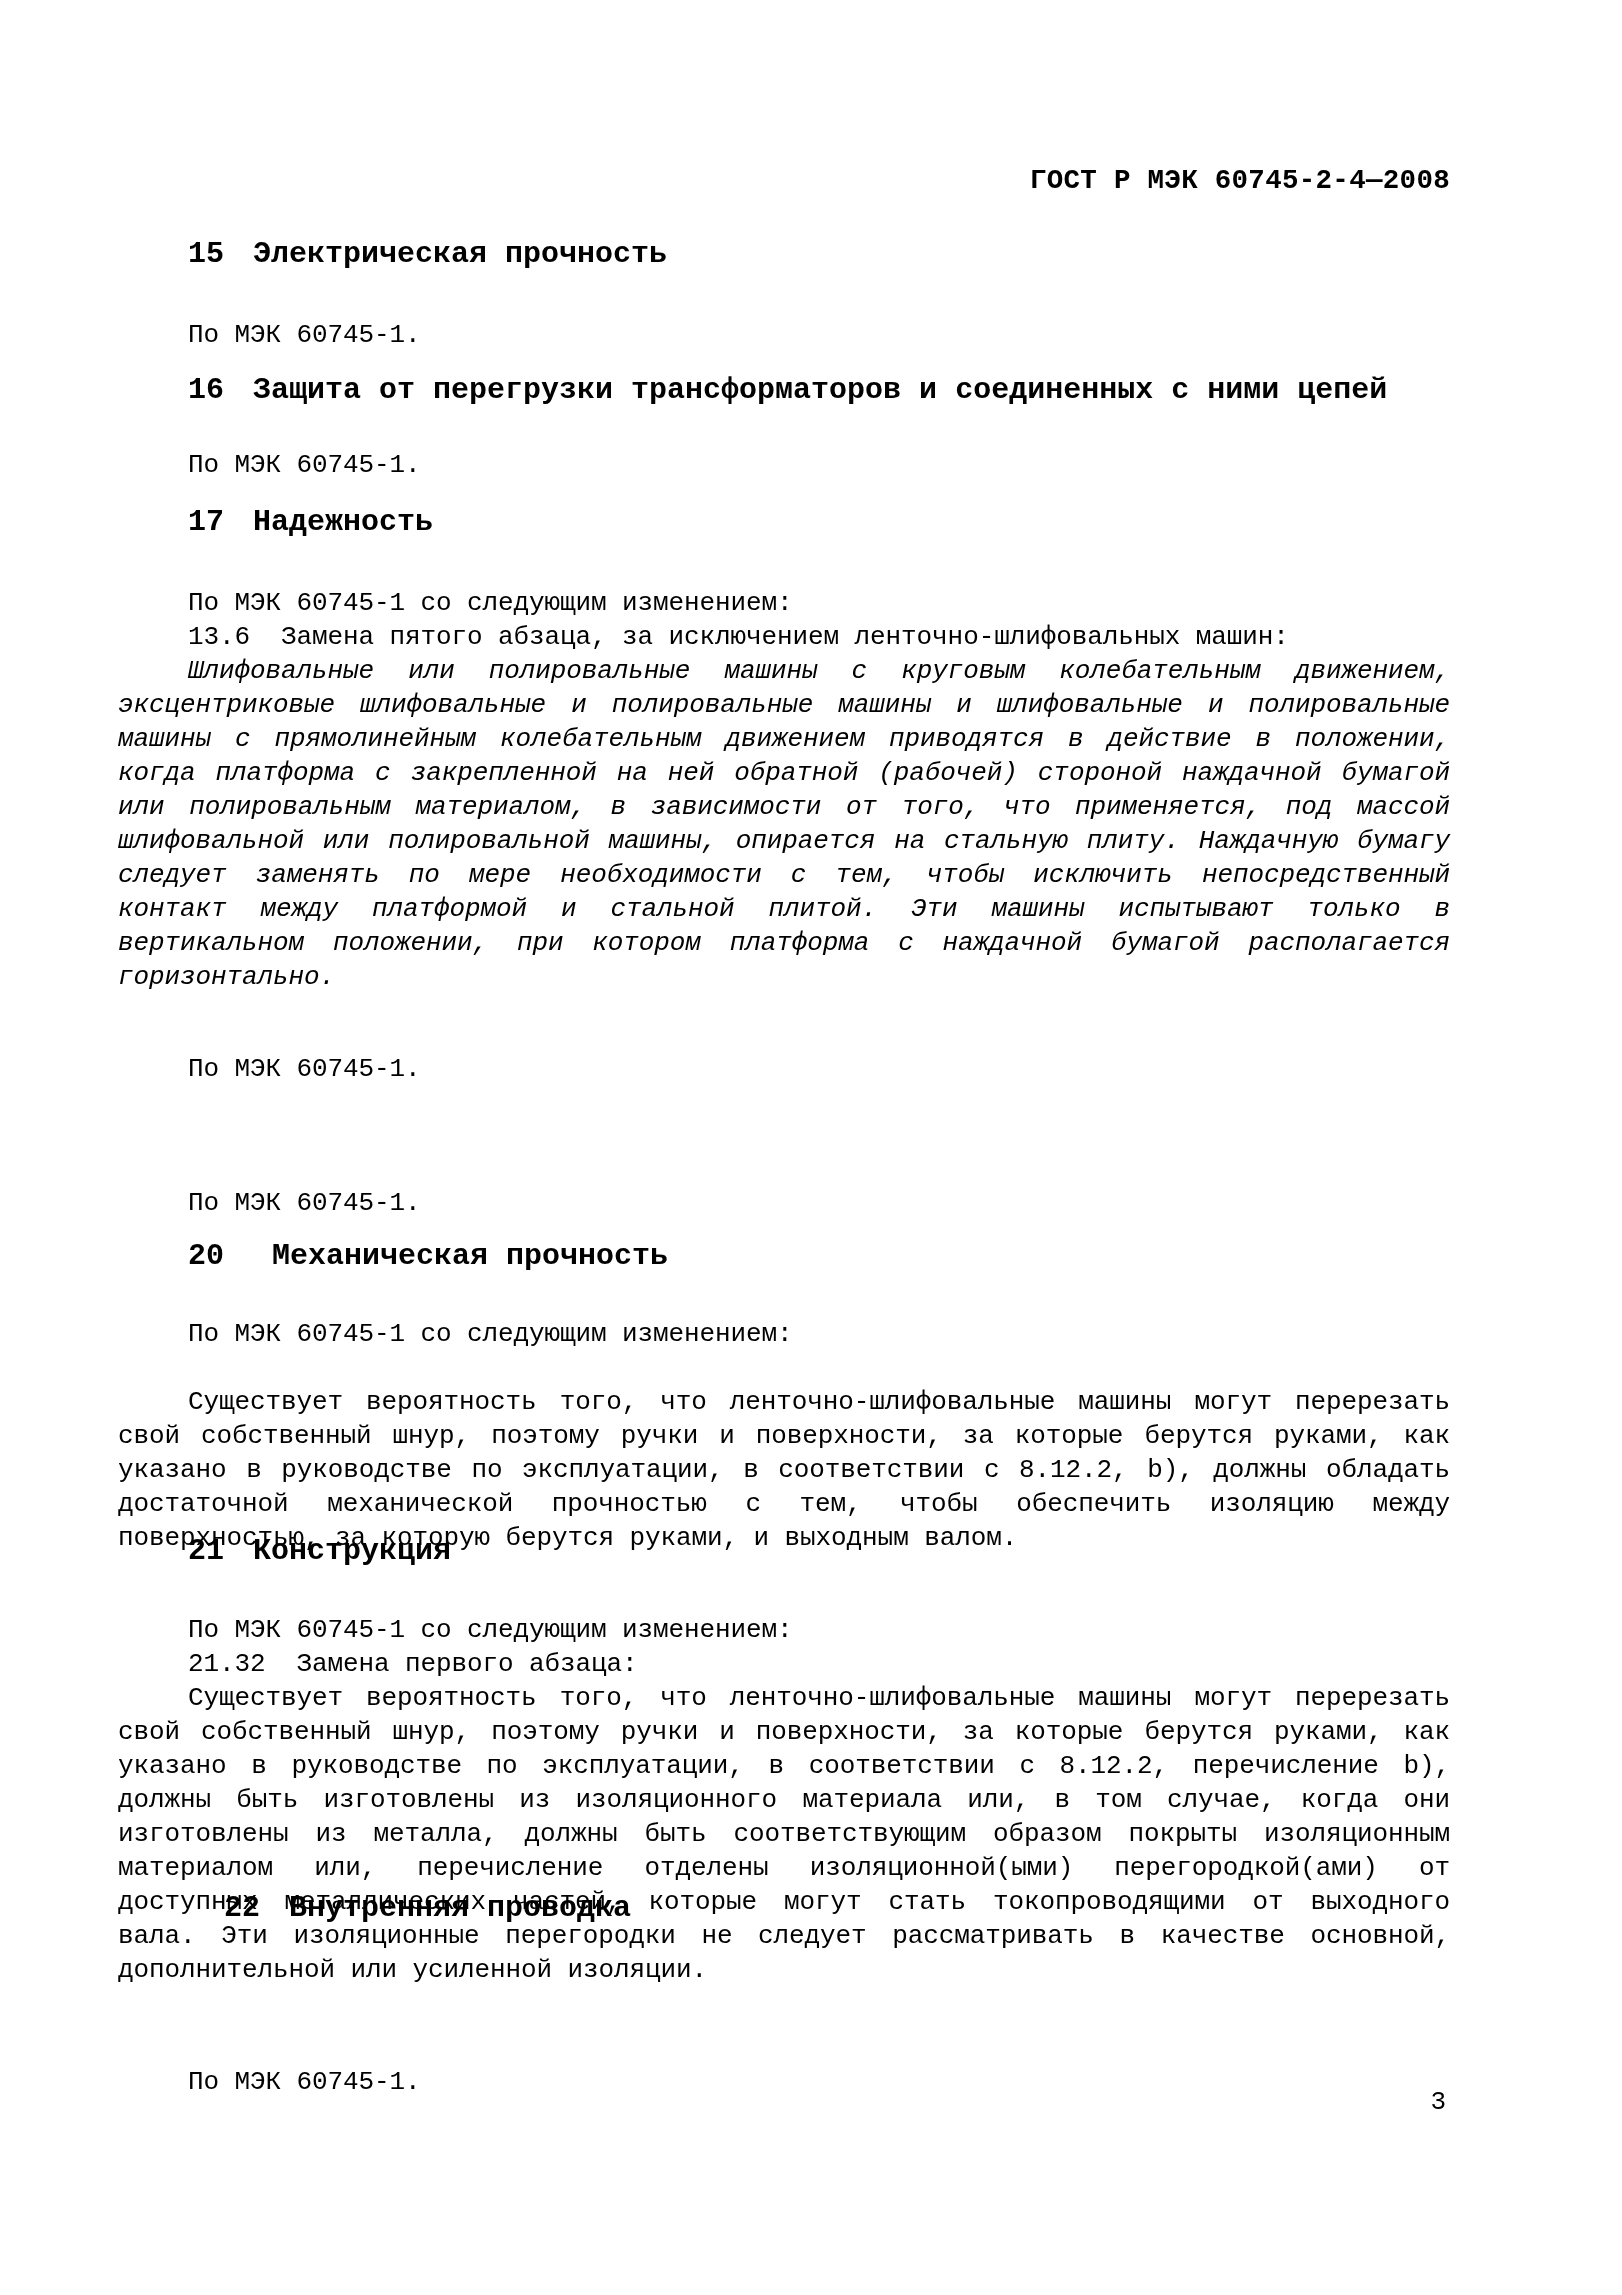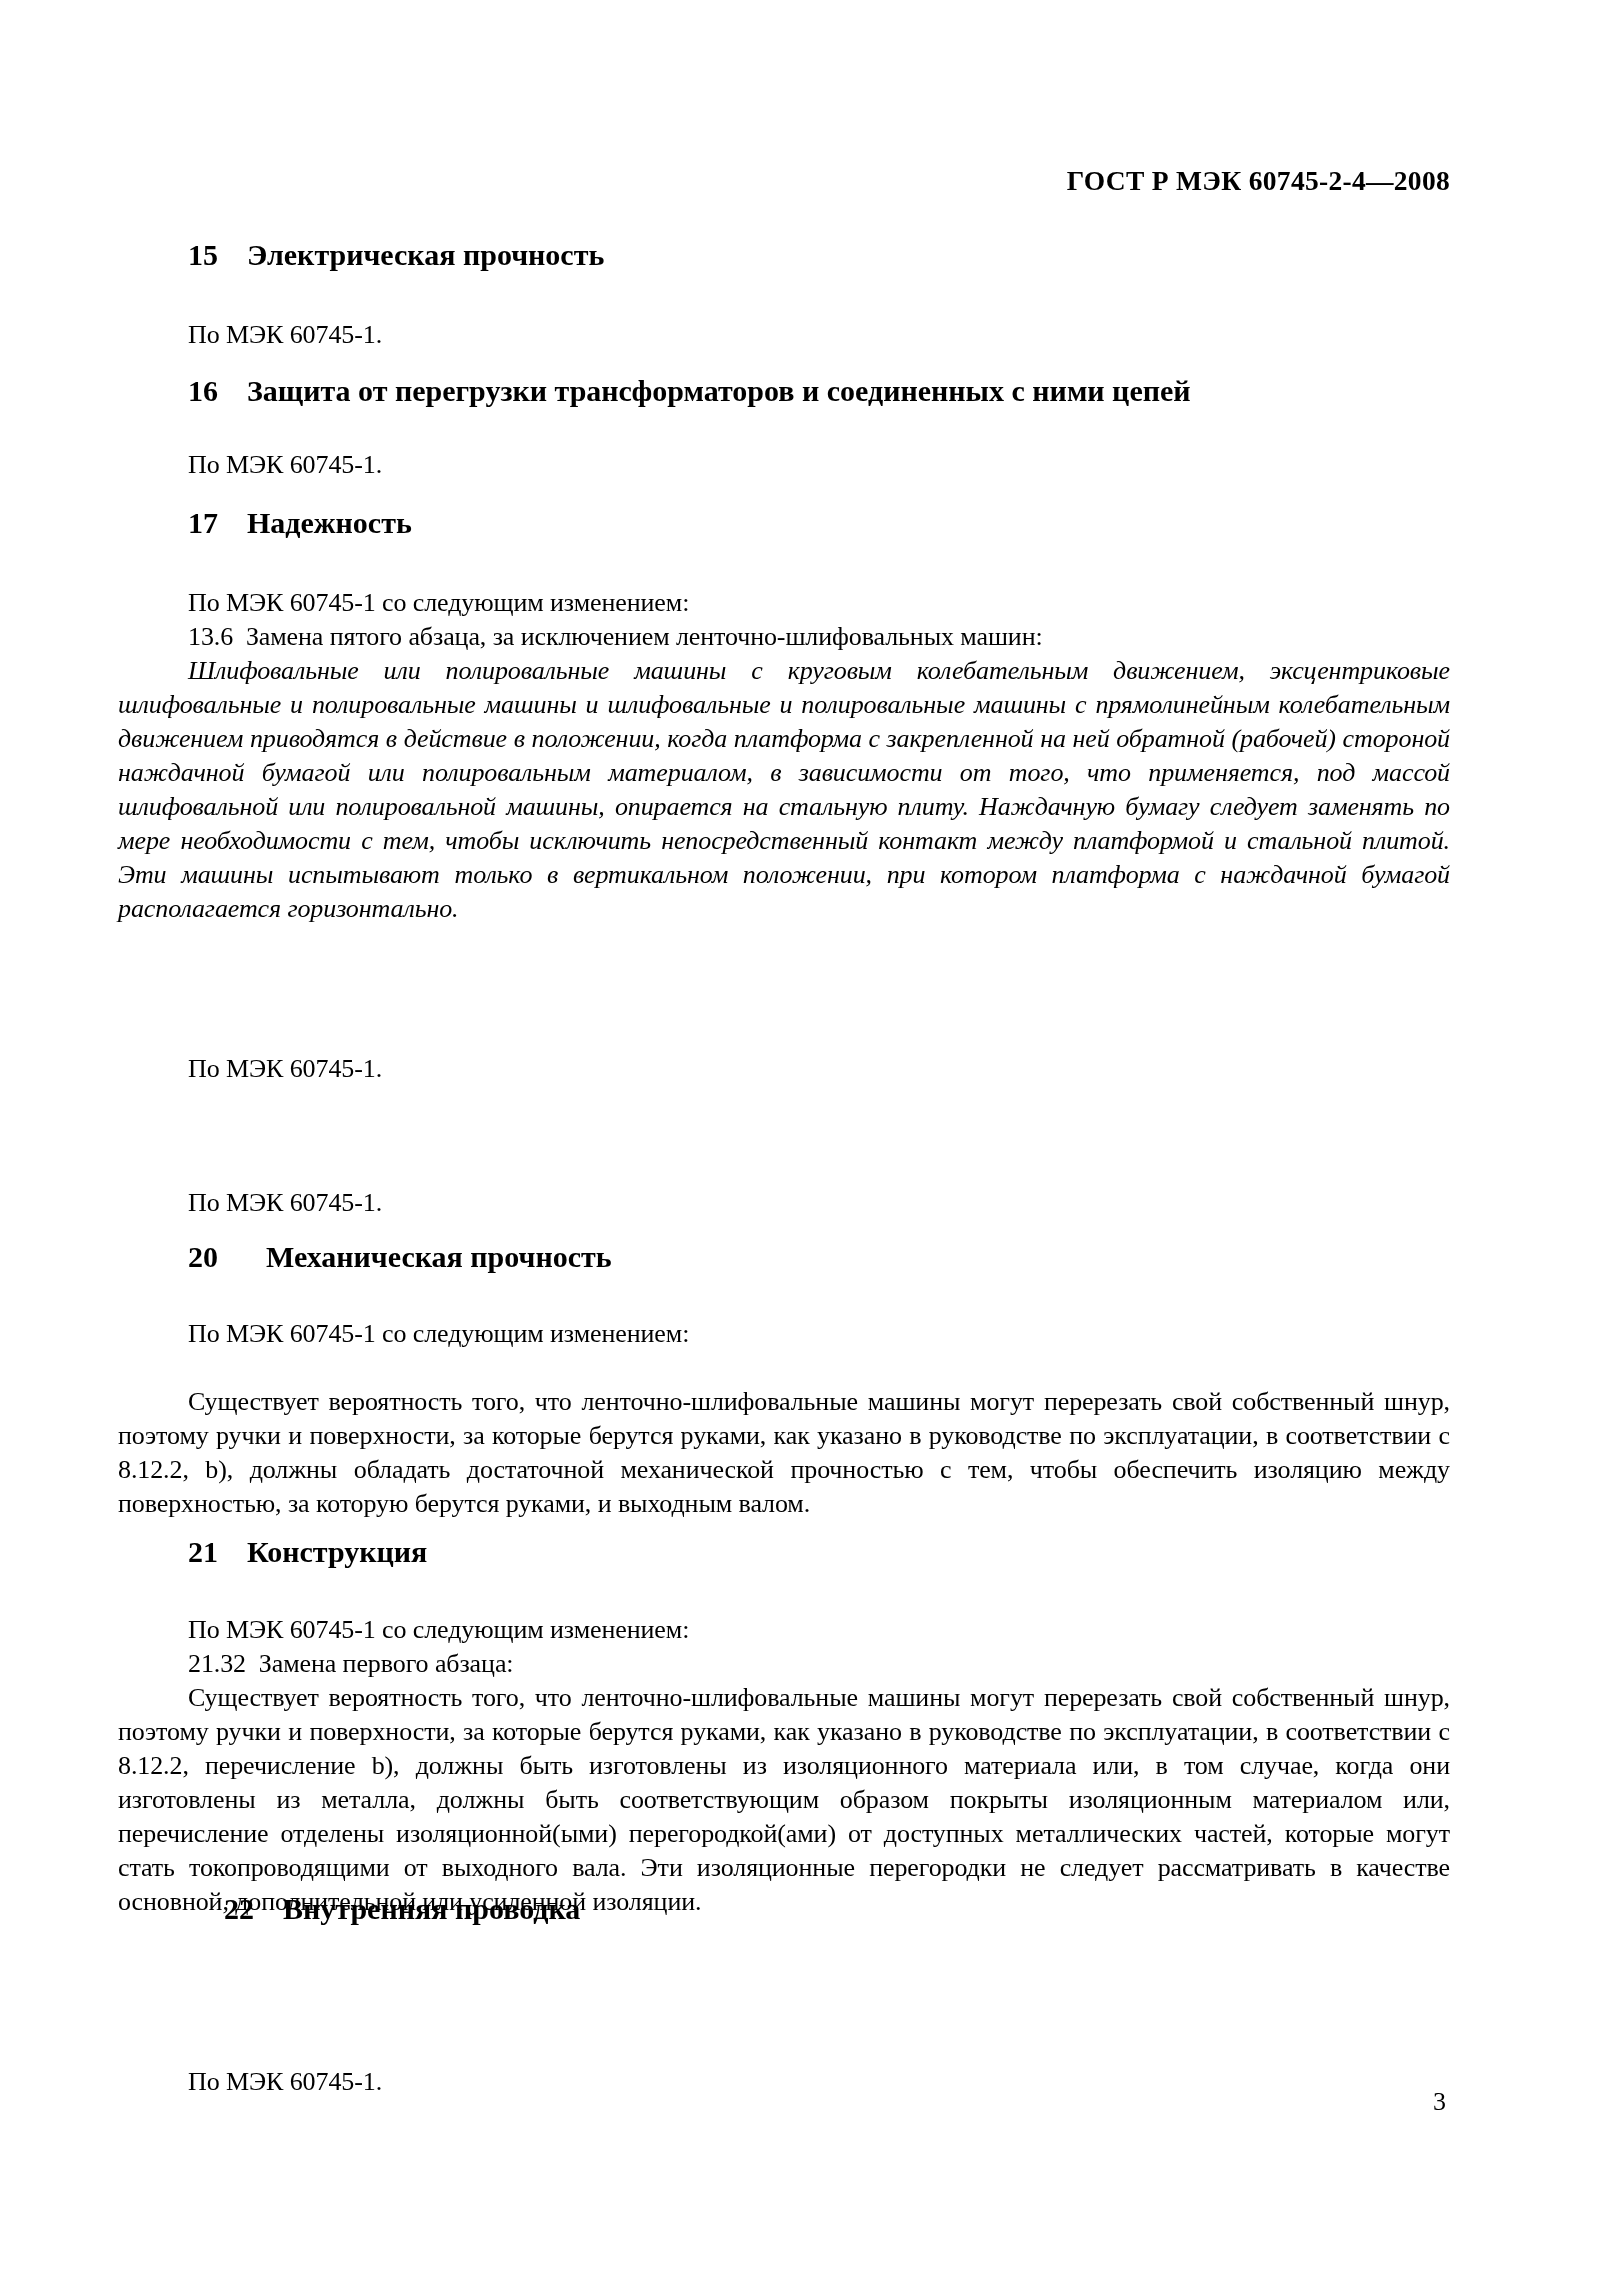--- a/index.html
+++ b/index.html
@@ -7,21 +7,21 @@
     margin: 0;
     padding: 0;
     background: #ffffff;
   }
   .page {
     position: relative;
     width: 1623px;
     height: 2295px;
     background: #ffffff;
     color: #000000;
-    font-family: Liberation Serif, serif;
+    font-family: Liberation Mono, monospace;
     overflow: hidden;
   }
   .abs {
     position: absolute;
     left: 118px;
     width: 1332px;
   }
   .doc-code {
     top: 165px;
     text-align: right;

